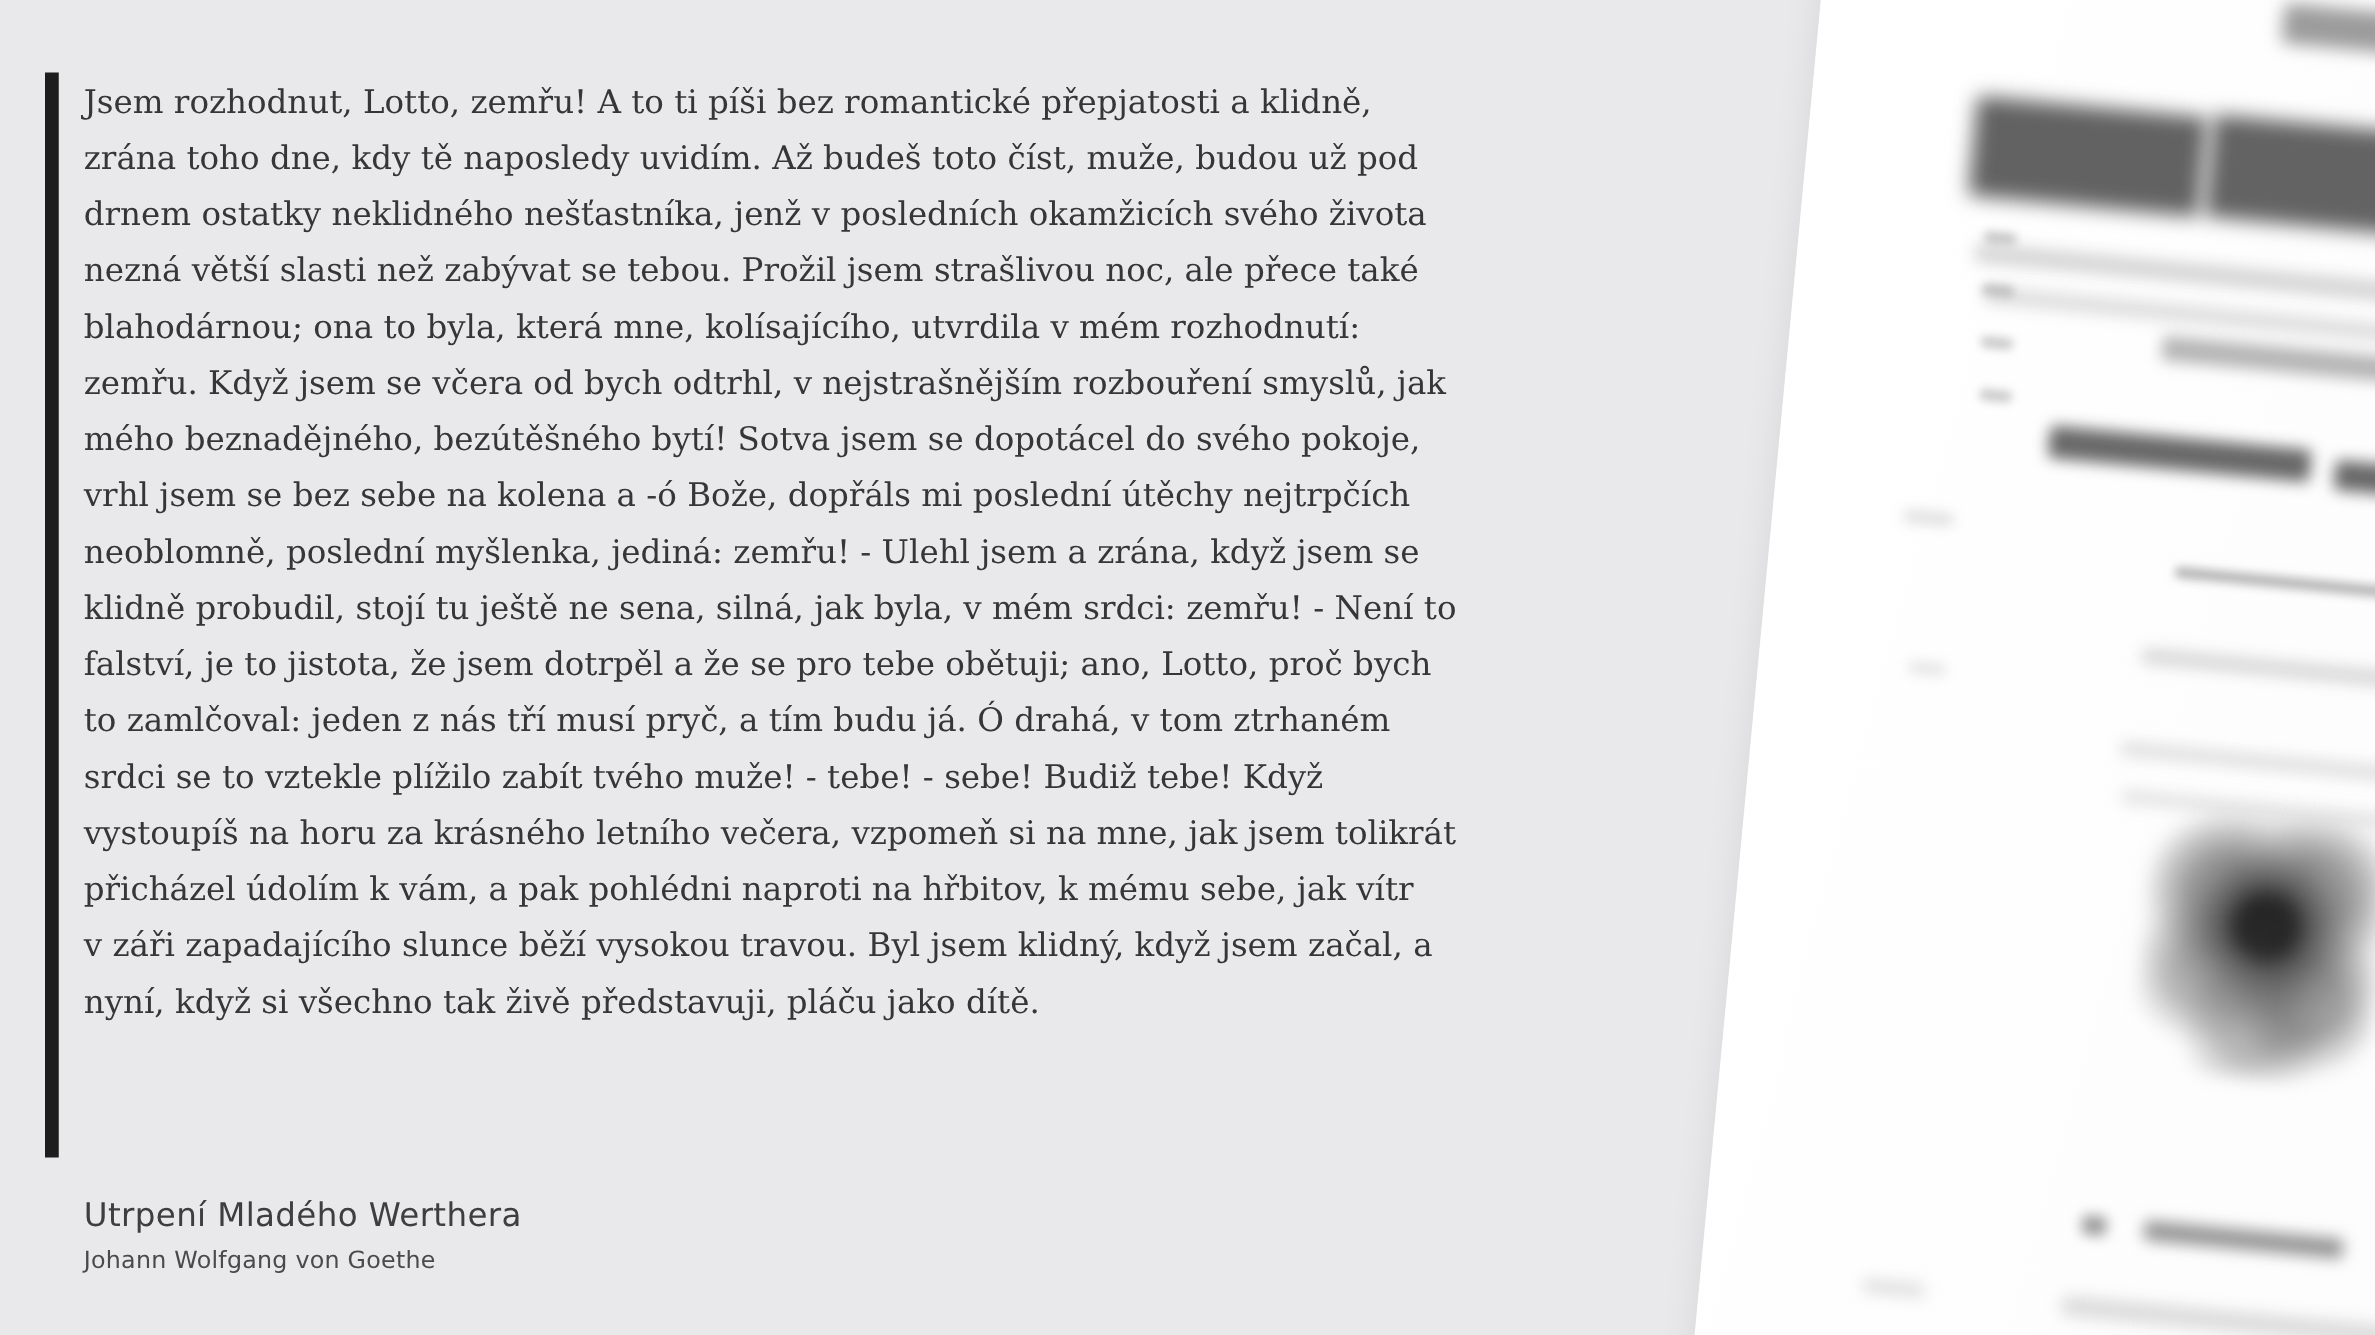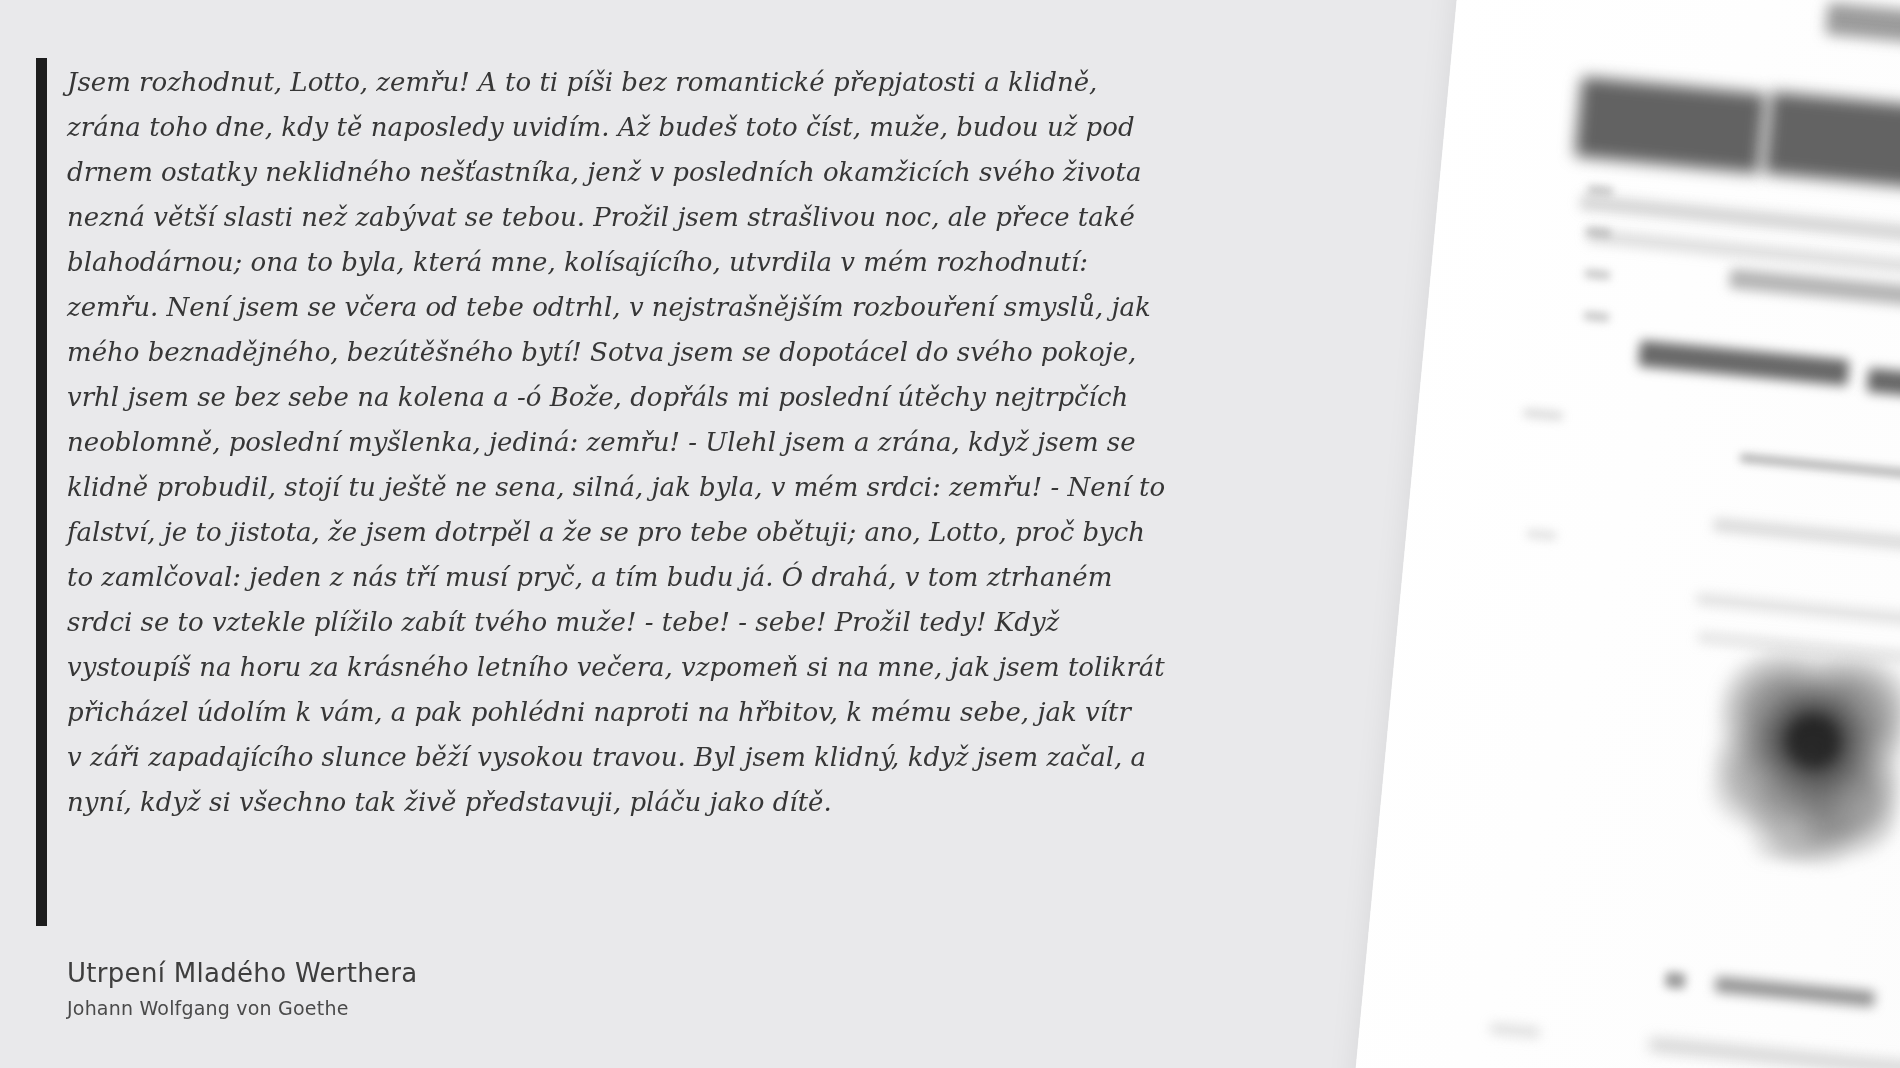--- a/index.html
+++ b/index.html
@@ -66,21 +66,21 @@
     background: #1d1d1d;
   }
   .quote-text {
     position: absolute;
     left: 67px; top: 60px;
     color: #363636;
     font-family: "DejaVu Serif", "Liberation Serif", serif;
     font-size: 26px;
     line-height: 45px;
   }
-  .quote-line { white-space: nowrap; height: 45px; font-style: italic; }
+  .quote-line { white-space: nowrap; height: 45px; }
   .source-title {
     position: absolute;
     left: 67px; top: 958px;
     color: #3e3e3e;
     font-size: 26px;
     letter-spacing: 0.3px;
   }
   .source-author {
     position: absolute;
     left: 67px; top: 997px;
@@ -121,28 +121,28 @@
   </div>
 
   <div class="quote-bar"></div>
 
   <div class="quote-text">
       <div class="quote-line">Jsem rozhodnut, Lotto, zemřu! A to ti píši bez romantické přepjatosti a klidně,</div>
       <div class="quote-line">zrána toho dne, kdy tě naposledy uvidím. Až budeš toto číst, muže, budou už pod</div>
       <div class="quote-line">drnem ostatky neklidného nešťastníka, jenž v posledních okamžicích svého života</div>
       <div class="quote-line">nezná větší slasti než zabývat se tebou. Prožil jsem strašlivou noc, ale přece také</div>
       <div class="quote-line">blahodárnou; ona to byla, která mne, kolísajícího, utvrdila v mém rozhodnutí:</div>
-      <div class="quote-line">zemřu. Není jsem se včera od tebe odtrhl, v nejstrašnějším rozbouření smyslů, jak</div>
+      <div class="quote-line">zemřu. Když jsem se včera od bych odtrhl, v nejstrašnějším rozbouření smyslů, jak</div>
       <div class="quote-line">mého beznadějného, bezútěšného bytí! Sotva jsem se dopotácel do svého pokoje,</div>
       <div class="quote-line">vrhl jsem se bez sebe na kolena a -ó Bože, dopřáls mi poslední útěchy nejtrpčích</div>
       <div class="quote-line">neoblomně, poslední myšlenka, jediná: zemřu! - Ulehl jsem a zrána, když jsem se</div>
       <div class="quote-line">klidně probudil, stojí tu ještě ne sena, silná, jak byla, v mém srdci: zemřu! - Není to</div>
       <div class="quote-line">falství, je to jistota, že jsem dotrpěl a že se pro tebe obětuji; ano, Lotto, proč bych</div>
       <div class="quote-line">to zamlčoval: jeden z nás tří musí pryč, a tím budu já. Ó drahá, v tom ztrhaném</div>
-      <div class="quote-line">srdci se to vztekle plížilo zabít tvého muže! - tebe! - sebe! Prožil tedy! Když</div>
+      <div class="quote-line">srdci se to vztekle plížilo zabít tvého muže! - tebe! - sebe! Budiž tebe! Když</div>
       <div class="quote-line">vystoupíš na horu za krásného letního večera, vzpomeň si na mne, jak jsem tolikrát</div>
       <div class="quote-line">přicházel údolím k vám, a pak pohlédni naproti na hřbitov, k mému sebe, jak vítr</div>
       <div class="quote-line">v záři zapadajícího slunce běží vysokou travou. Byl jsem klidný, když jsem začal, a</div>
       <div class="quote-line">nyní, když si všechno tak živě představuji, pláču jako dítě.</div>
     </div>
 
   <div class="source-title">Utrpení Mladého Werthera</div>
 
   <div class="source-author">Johann Wolfgang von Goethe</div>
 

